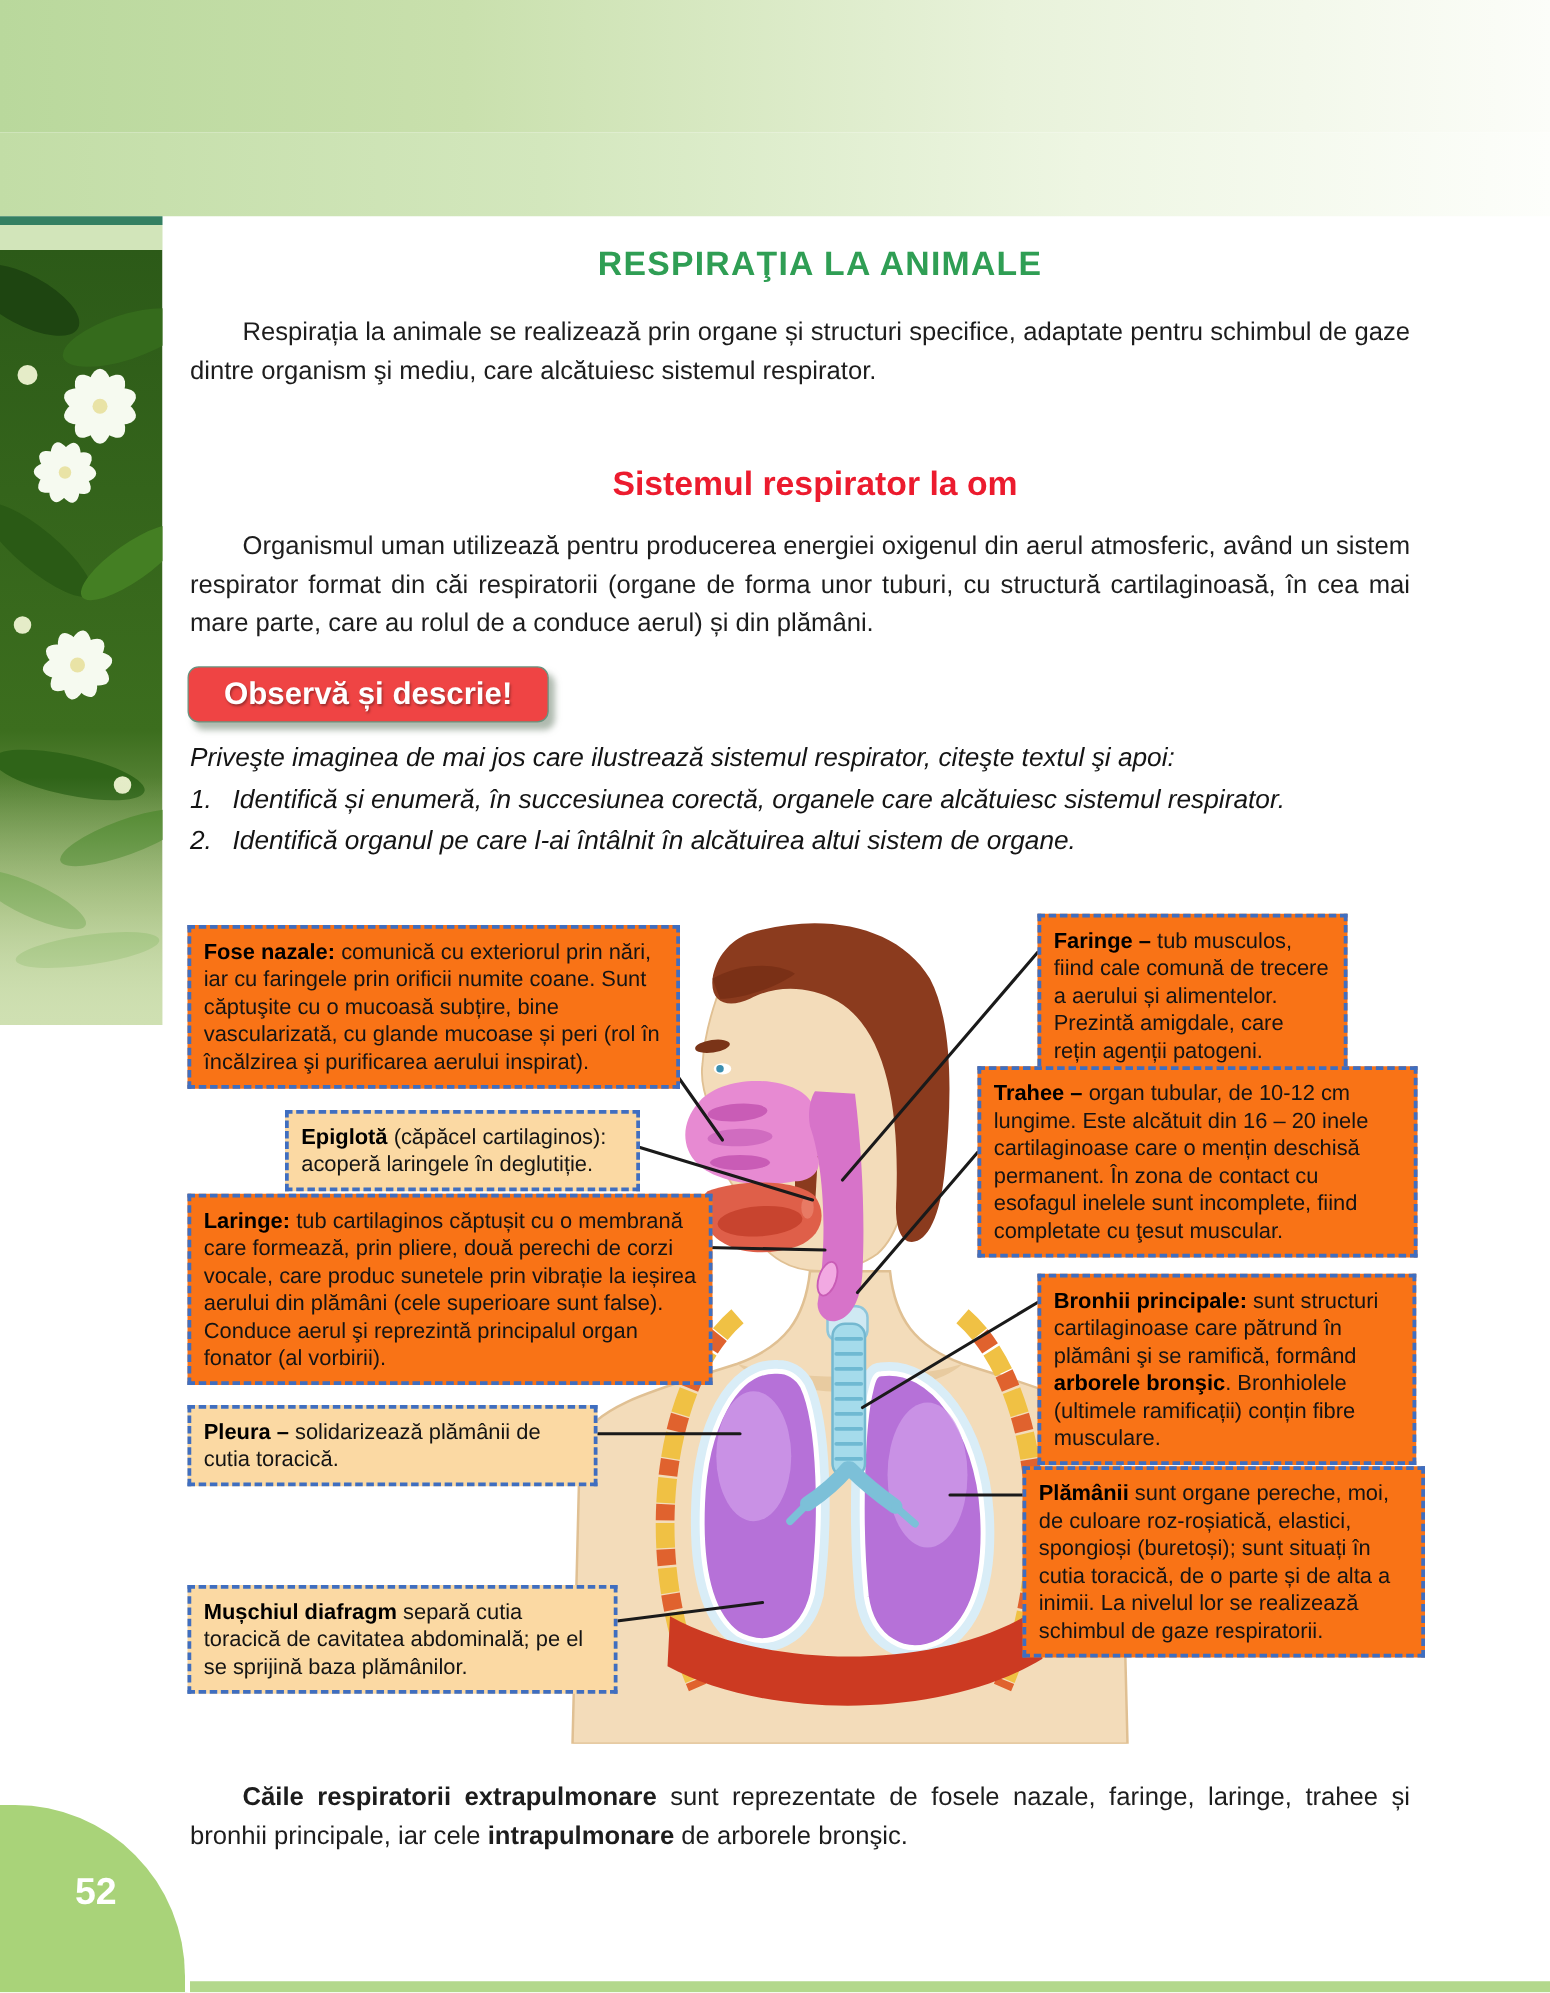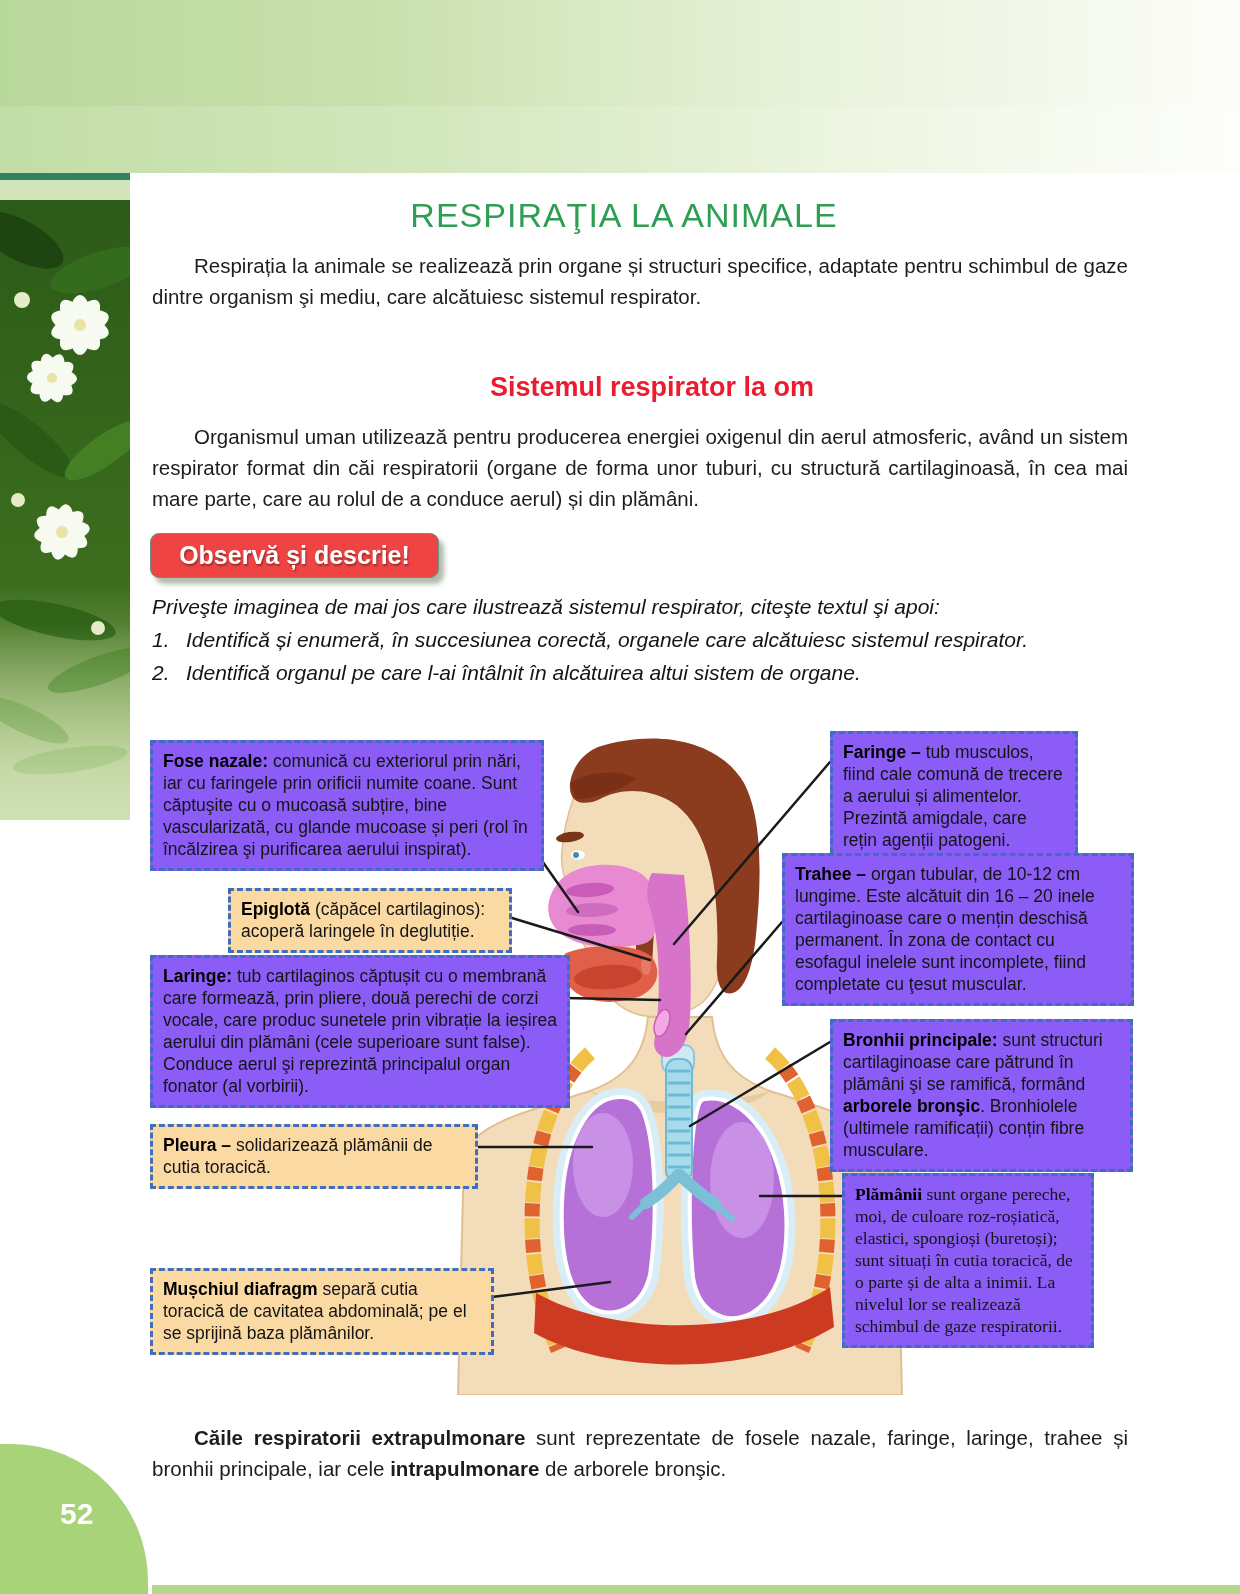--- a/index.html
+++ b/index.html
@@ -10,22 +10,22 @@
   
   .header-band{position:absolute;left:0;top:0;width:1240px;height:106px;
     background:linear-gradient(to right,#b9d89c 0%,#c9e0ad 30%,#e8f2da 65%,#fcfdf9 100%);}
   .header-band2{position:absolute;left:0;top:106px;width:1240px;height:67px;
     background:linear-gradient(to right,#c2dda6 0%,#d3e7bd 35%,#eef6e3 70%,#fdfefb 100%);}
   .header-underline{position:absolute;left:0;top:173px;width:130px;height:7px;background:#348062;}
   .header-understrip{position:absolute;left:0;top:180px;width:130px;height:20px;background:#d2e5ba;}
   
   .side-photo{position:absolute;left:0;top:200px;width:130px;height:620px;}
   
-  .main-title{position:absolute;left:136px;top:196px;width:976px;margin:0;
-    text-align:center;font-size:34px;font-weight:400;letter-spacing:1px;color:#2f9e54;}
+  .main-title{position:absolute;left:168px;top:196px;width:976px;margin:0;
+    text-align:center;font-size:27px;font-weight:700;letter-spacing:1px;color:#2f9e54;}
   .para{position:absolute;left:152px;width:976px;font-size:20.5px;line-height:31px;
     text-align:justify;text-indent:42px;color:#1d1d1d;margin:0;}
   .p1{top:250px;}
   .p2{top:421px;}
   .p3{top:1422px;}
   .section-title{position:absolute;left:152px;top:360px;width:976px;margin:12px;
     text-align:center;font-size:27px;font-weight:700;color:#ec1b2e;}
   
   .badge{position:absolute;left:150px;top:533px;width:287px;height:43px;
     background:#ef4444;border:1px solid #68937f;border-radius:9px;
@@ -34,31 +34,31 @@
   .badge span{color:#ffffff;font-size:25px;font-weight:700;
     text-shadow:1px 2px 2px rgba(0,0,0,0.35);}
   .activity{position:absolute;left:152px;top:590px;width:990px;
     font-style:italic;font-size:21px;line-height:33px;color:#141414;}
   .act-item{display:flex;}
   .act-item .num{width:34px;flex:0 0 34px;}
   
   .callout{position:absolute;border:3px dashed #3f6ec0;padding:7px 10px 8px 10px;
     font-size:17.5px;line-height:22px;color:#141414;z-index:5;box-sizing:border-box;}
   .callout b{font-weight:700;color:#000;}
-  .box-green{background:#8b5cf6;}
+  .box-green{background:#f97316;}
   .box-orange{background:#fbd9a3;}
   .co-fose{left:150px;top:740px;width:394px;}
   .co-epiglota{left:228px;top:888px;width:284px;}
   .co-laringe{left:150px;top:955px;width:420px;}
   .co-pleura{left:150px;top:1124px;width:328px;}
   .co-diafragm{left:150px;top:1268px;width:344px;}
   .co-faringe{left:830px;top:731px;width:248px;}
   .co-trahee{left:782px;top:853px;width:352px;}
   .co-bronhii{left:830px;top:1019px;width:303px;}
-  .co-plamanii{left:842px;top:1173px;width:252px;font-family:Liberation Serif, serif;}
+  .co-plamanii{left:818px;top:1173px;width:322px;}
   
   .figure{position:absolute;left:440px;top:725px;width:480px;height:670px;z-index:1;}
   .lines-overlay{position:absolute;left:140px;top:720px;width:1000px;height:700px;z-index:3;pointer-events:none;}
   
   .footer-corner{position:absolute;left:0;top:1441px;width:152px;height:153px;
     background:#a9d379;border-top:3px solid #ffffff;border-right:4px solid #ffffff;
     border-top-right-radius:140px 140px;box-sizing:border-box;}
   .page-number{position:absolute;left:60px;top:1497px;color:#ffffff;
     font-size:30px;font-weight:700;}
   .footer-strip{position:absolute;left:152px;top:1585px;width:1088px;height:9px;background:#b3d88c;}

